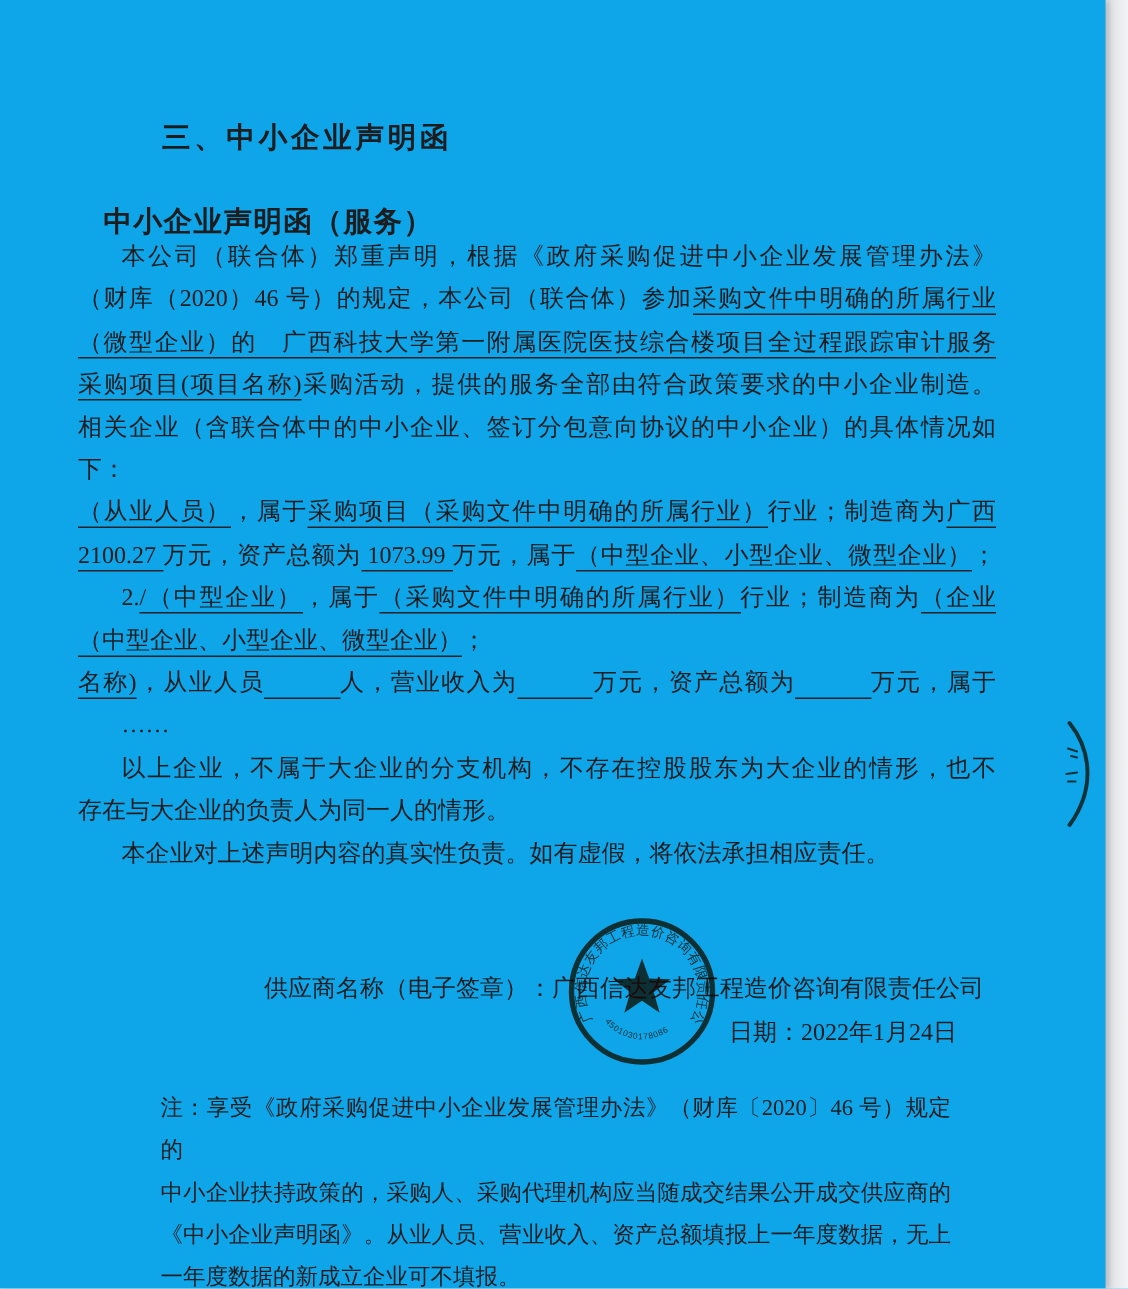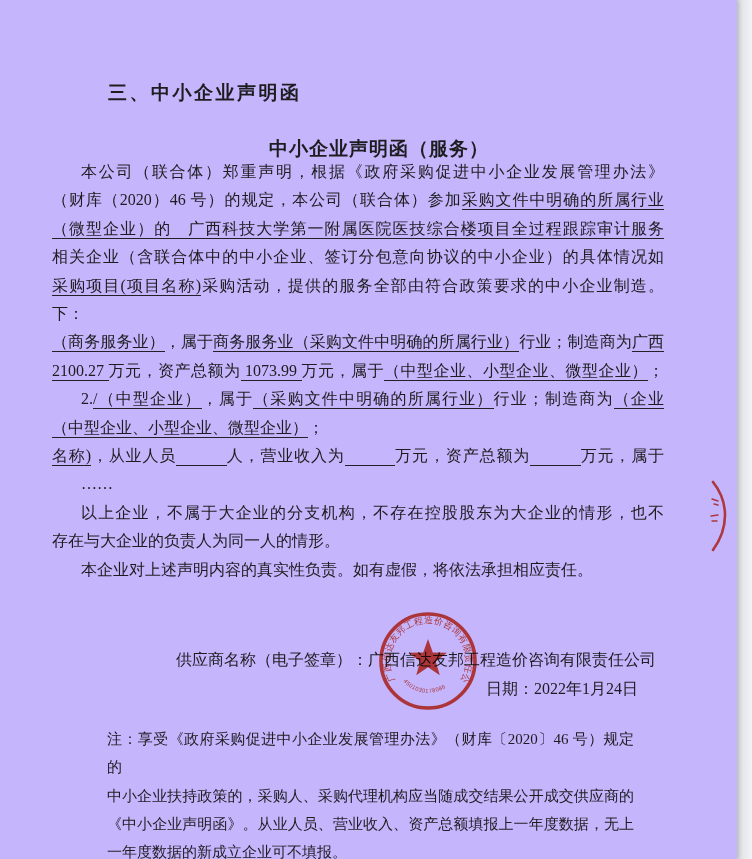--- a/index.html
+++ b/index.html
@@ -4,29 +4,29 @@
 <style>
   html,body{margin:0;padding:0;}
   body{
     width:752px;height:859px;position:relative;overflow:hidden;
     background:linear-gradient(to right,#dfe2e5 737px,#dfe2e5 739px,#f2f3f5 752px);
     font-family:"Liberation Serif","DejaVu Serif",serif;
     color:#1d1d1f;
   }
   .page{
     position:absolute;left:0;top:0;width:737px;height:859px;
-    background:#c4b5fd;box-shadow:2px 0 4px rgba(0,0,0,.18);
+    background:#0ea5e9;box-shadow:2px 0 4px rgba(0,0,0,.18);
   }
   .section-heading{
     position:absolute;left:108px;top:81px;
     font-family:"Liberation Sans","DejaVu Sans",sans-serif;
     font-weight:bold;font-size:19px;letter-spacing:2.5px;line-height:24px;
   }
   .doc-title{
-    position:absolute;left:69px;top:137px;width:620px;text-align:center;
+    position:absolute;left:69px;top:137px;width:620px;text-align:left;
     font-family:"Liberation Sans","DejaVu Sans",sans-serif;
     font-weight:bold;font-size:19px;letter-spacing:1px;line-height:24px;
   }
   .body-lines{
     position:absolute;left:52px;top:158px;width:612px;
     font-size:16px;line-height:28.4px;
   }
   .line{white-space:pre-wrap;}
   .ind{text-indent:29px;}
   .just{text-align:justify;text-align-last:justify;}
@@ -59,24 +59,24 @@
 <div class="page">
 
   <div class="section-heading">三、中小企业声明函</div>
 
   <div class="doc-title">中小企业声明函（服务）</div>
 
   <div class="body-lines">
       <div class="line ind just"><span>本公司（联合体）郑重声明，根据《政府采购促进中小企业发展管理办法》</span></div>
       <div class="line just"><span>（财库（2020）46 号）的规定，本公司（联合体）参加</span><span class="u">采购文件中明确的所属行业</span></div>
       <div class="line just"><span class="u">（微型企业）的　广西科技大学第一附属医院医技综合楼项目全过程跟踪审计服务</span></div>
+      <div class="line just"><span class="u">采购项目(项目名称)</span><span>采购活动，提供的服务全部由符合政策要求的中小企业制造。</span></div>
       <div class="line just"><span>相关企业（含联合体中的中小企业、签订分包意向协议的中小企业）的具体情况如</span></div>
-      <div class="line just"><span class="u">采购项目(项目名称)</span><span>采购活动，提供的服务全部由符合政策要求的中小企业制造。</span></div>
       <div class="line"><span>下：</span></div>
-      <div class="line just"><span class="u">（商务服务业）</span><span>，属于</span><span class="u">商务服务业（采购文件中明确的所属行业）</span><span>行业；制造商为</span><span class="u">广西</span></div>
+      <div class="line just"><span class="u">（从业人员）</span><span>，属于</span><span class="u">采购项目（采购文件中明确的所属行业）</span><span>行业；制造商为</span><span class="u">广西</span></div>
       <div class="line just"><span class="u">2100.27&nbsp;</span><span>万元，资产总额为</span><span class="u">&nbsp;1073.99&nbsp;</span><span>万元，属于</span><span class="u">（中型企业、小型企业、微型企业）</span><span>；</span></div>
       <div class="line ind just"><span>2.</span><span class="u">/（中型企业）</span><span>，属于</span><span class="u">（采购文件中明确的所属行业）</span><span>行业；制造商为</span><span class="u">（企业</span></div>
       <div class="line"><span class="u">（中型企业、小型企业、微型企业）</span><span>；</span></div>
       <div class="line just"><span class="u">名称)</span><span>，从业人员</span><span class="u">　　　</span><span>人，营业收入为</span><span class="u">　　　</span><span>万元，资产总额为</span><span class="u">　　　</span><span>万元，属于</span></div>
       <div class="line ind"><span>……</span></div>
       <div class="line ind just"><span>以上企业，不属于大企业的分支机构，不存在控股股东为大企业的情形，也不</span></div>
       <div class="line"><span>存在与大企业的负责人为同一人的情形。</span></div>
       <div class="line ind"><span>本企业对上述声明内容的真实性负责。如有虚假，将依法承担相应责任。</span></div>
     </div>
 

